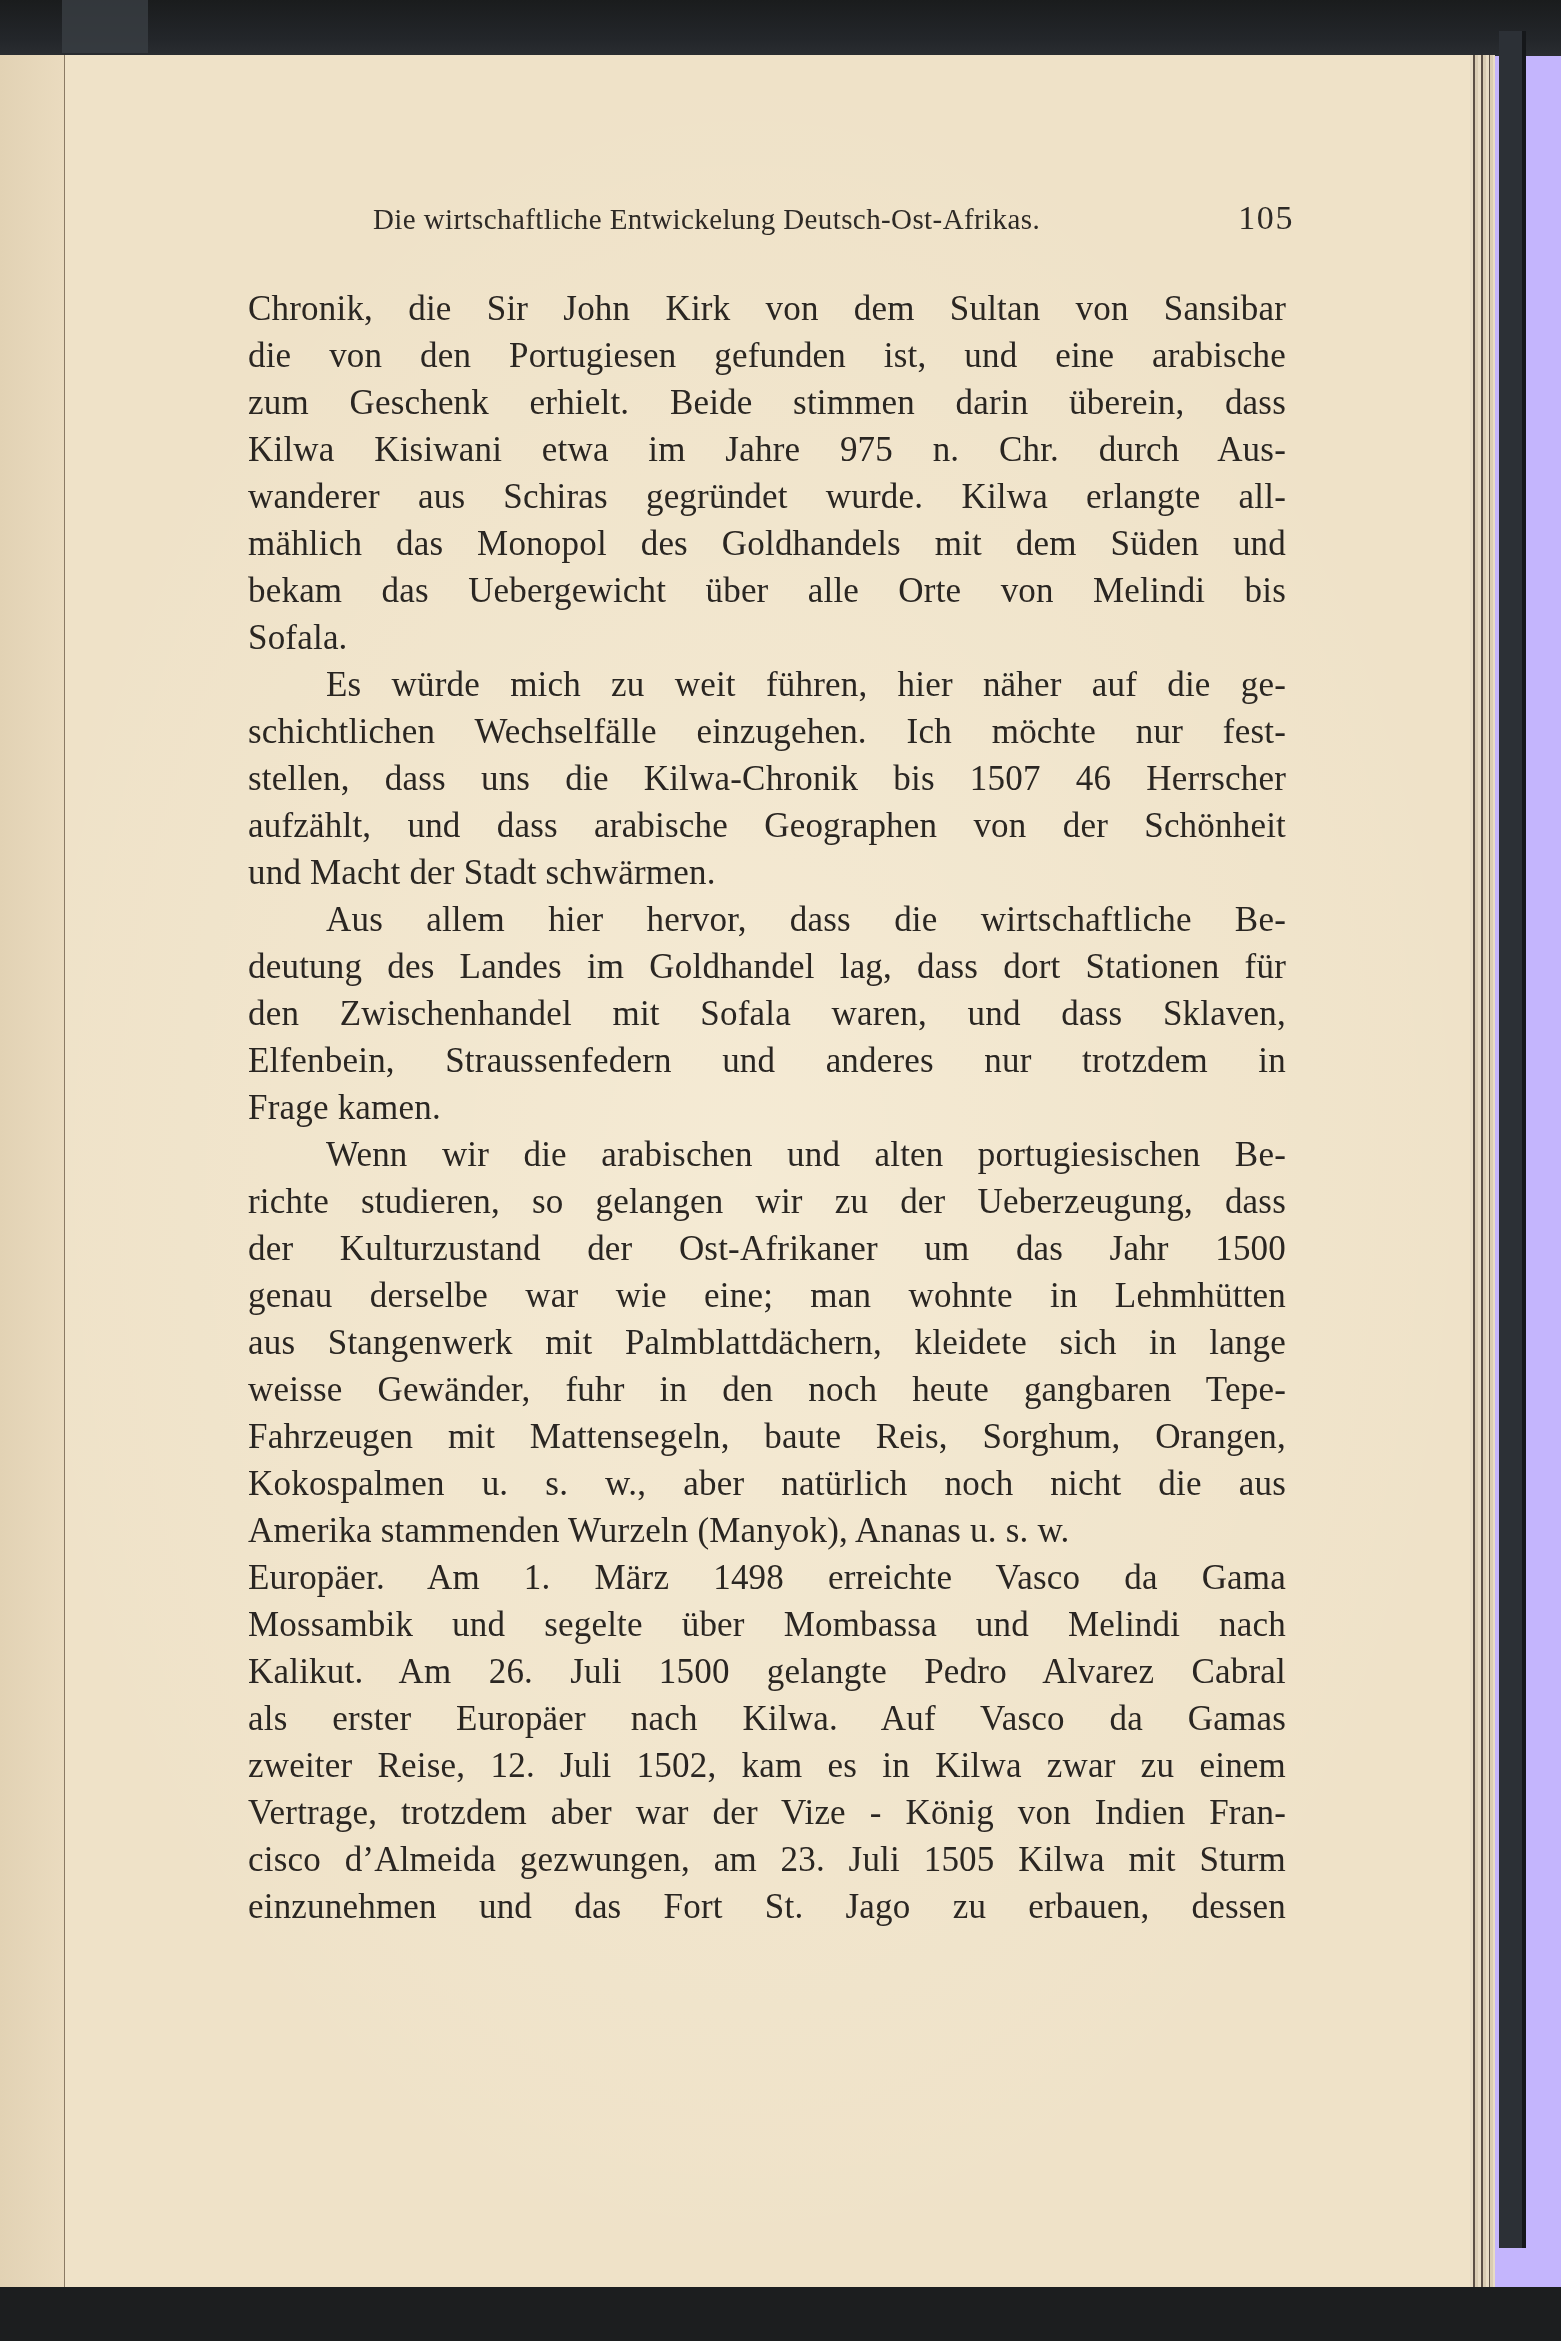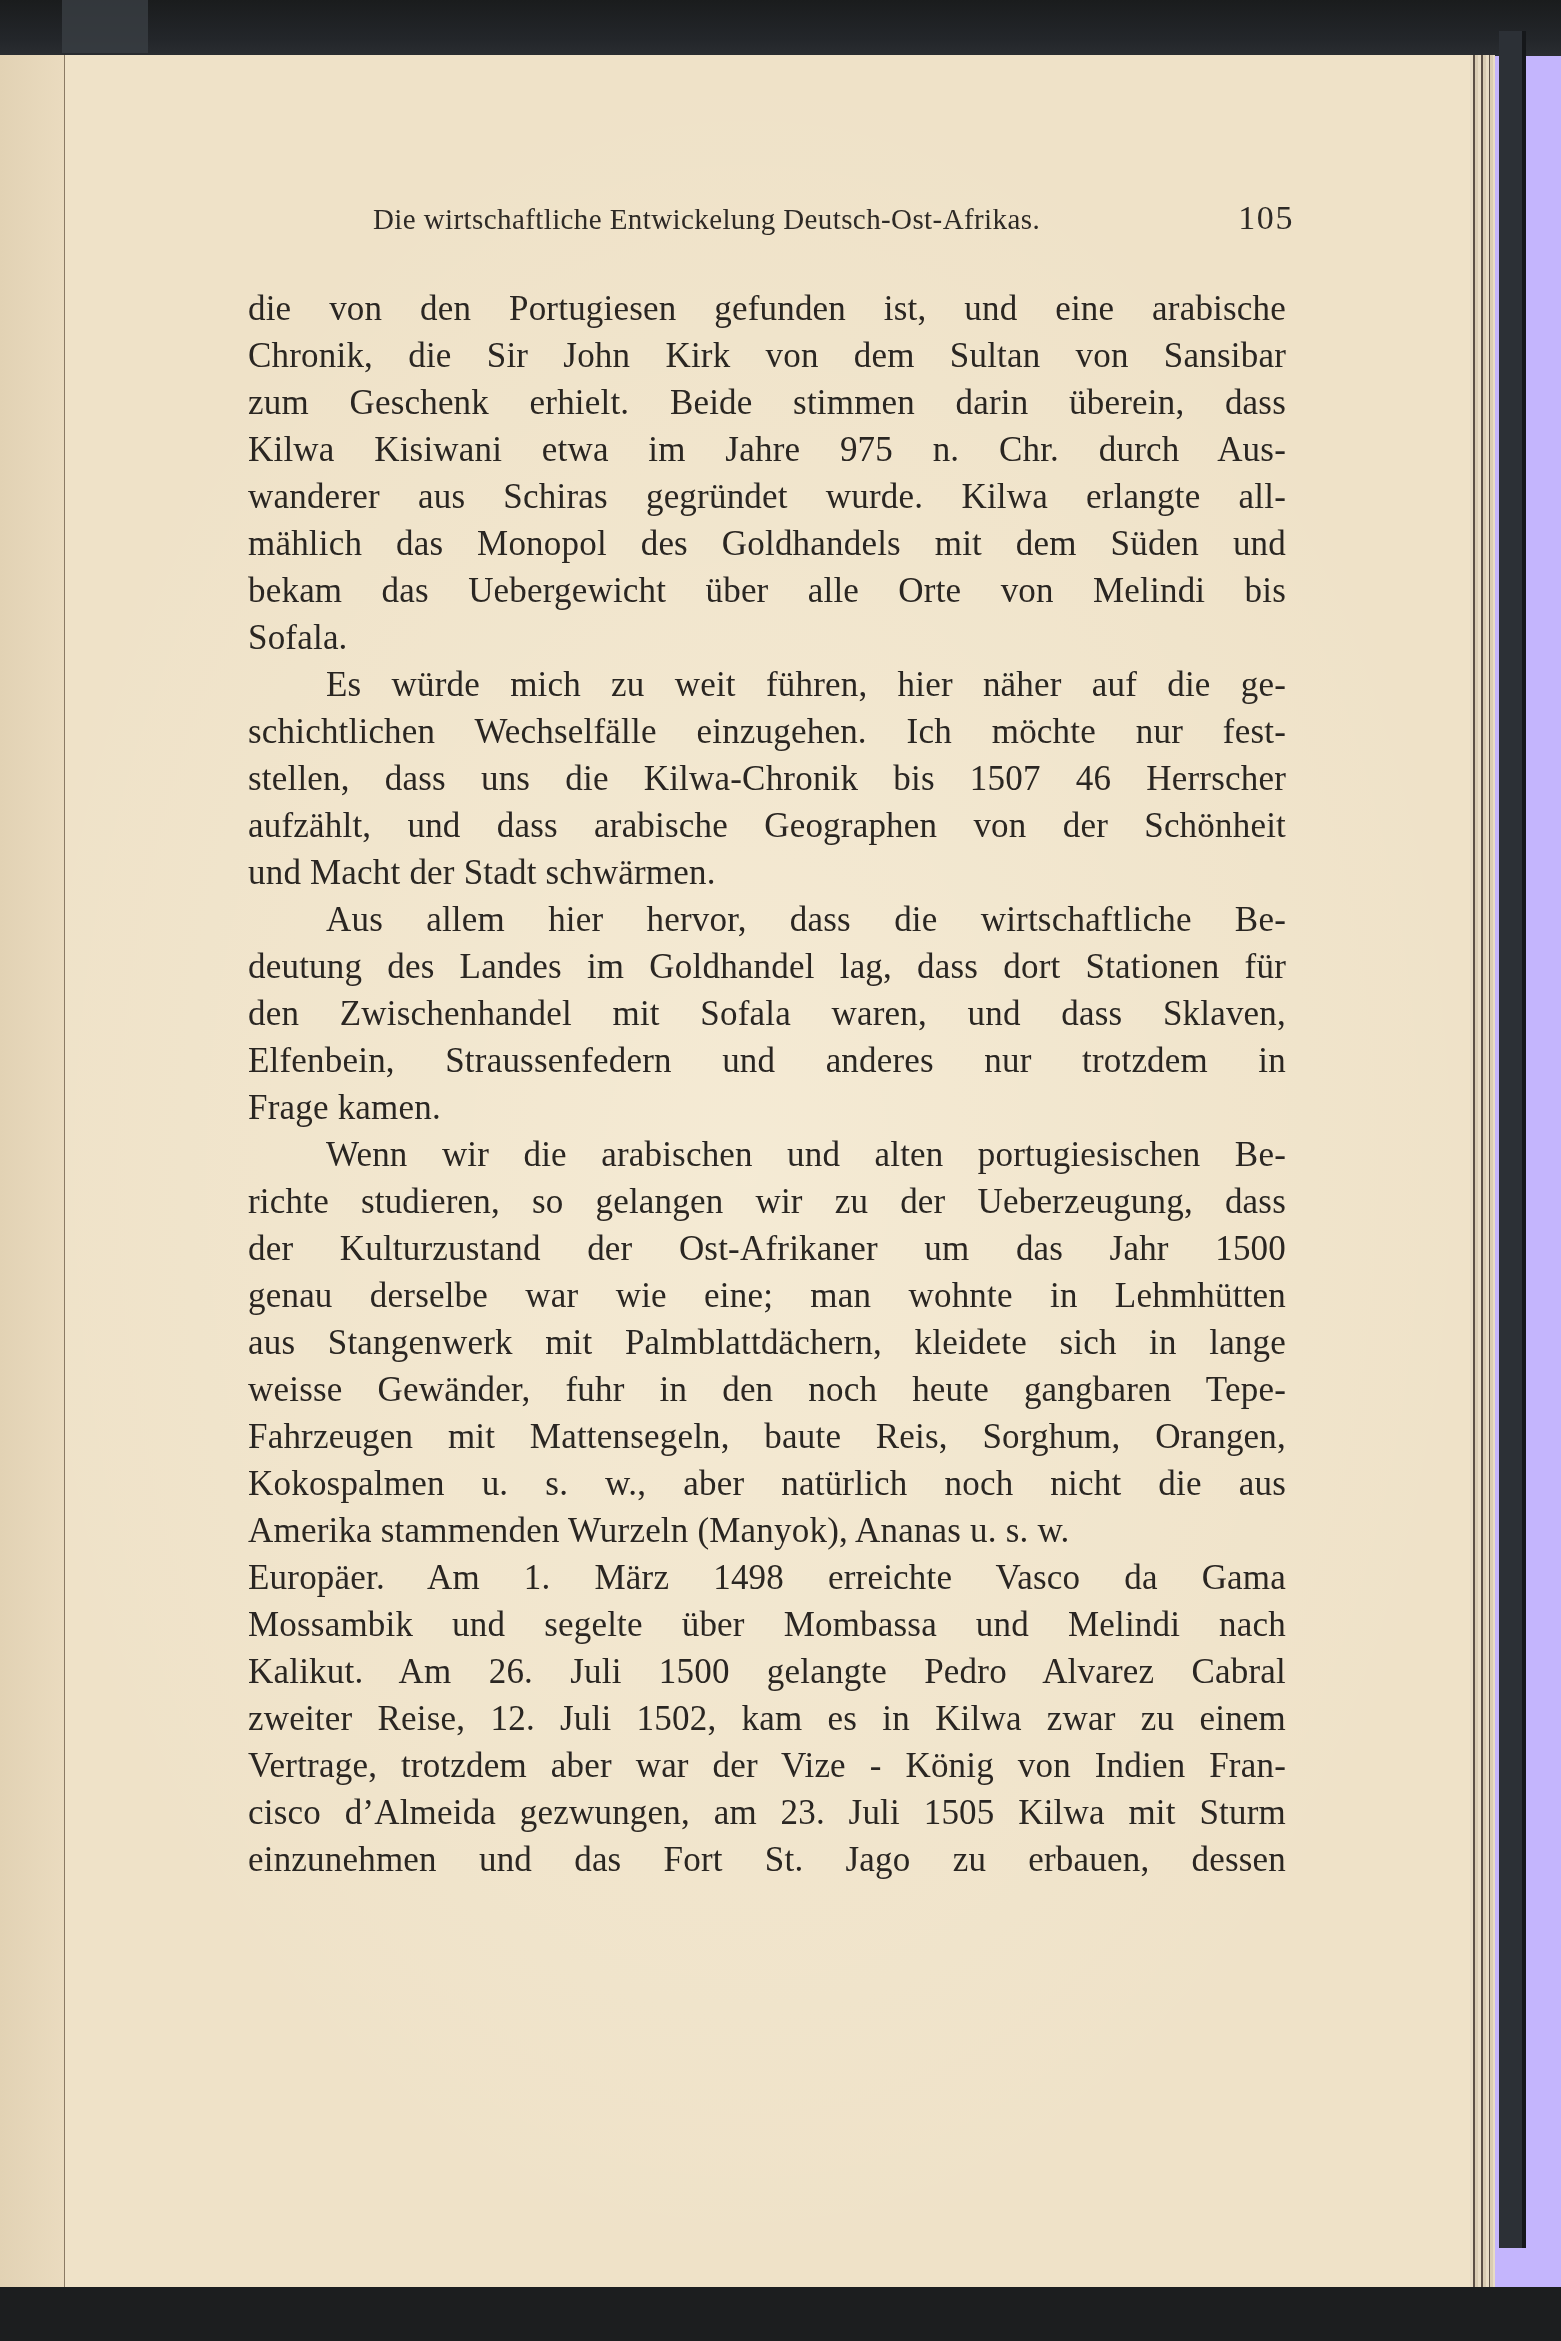--- a/index.html
+++ b/index.html
@@ -135,22 +135,22 @@
 
     <div class="content">
       <div class="running-head">
         <span>Die wirtschaftliche Entwickelung Deutsch-Ost-Afrikas.</span>
         <span class="page-number">105</span>
       </div>
 
       <div class="body-text">
 
         <div class="paragraph">
+          <span class="line">Chronik, die Sir John Kirk von dem Sultan von Sansibar</span>
           <span class="line">die von den Portugiesen gefunden ist, und eine arabische</span>
-          <span class="line">Chronik, die Sir John Kirk von dem Sultan von Sansibar</span>
           <span class="line">zum Geschenk erhielt. Beide stimmen darin überein, dass</span>
           <span class="line">Kilwa Kisiwani etwa im Jahre 975 n. Chr. durch Aus-</span>
           <span class="line">wanderer aus Schiras gegründet wurde. Kilwa erlangte all-</span>
           <span class="line">mählich das Monopol des Goldhandels mit dem Süden und</span>
           <span class="line">bekam das Uebergewicht über alle Orte von Melindi bis</span>
           <span class="line last">Sofala.</span>
         </div>
 
         <div class="paragraph">
           <span class="line indent">Es würde mich zu weit führen, hier näher auf die ge-</span>
@@ -177,20 +177,21 @@
           <span class="line">weisse Gewänder, fuhr in den noch heute gangbaren Tepe-</span>
           <span class="line">Fahrzeugen mit Mattensegeln, baute Reis, Sorghum, Orangen,</span>
           <span class="line">Kokospalmen u. s. w., aber natürlich noch nicht die aus</span>
           <span class="line last">Amerika stammenden Wurzeln (Manyok), Ananas u. s. w.</span>
         </div>
 
         <div class="paragraph">
           <span class="line">Europäer. Am 1. März 1498 erreichte Vasco da Gama</span>
           <span class="line">Mossambik und segelte über Mombassa und Melindi nach</span>
           <span class="line">Kalikut. Am 26. Juli 1500 gelangte Pedro Alvarez Cabral</span>
+          <span class="line">als erster Europäer nach Kilwa. Auf Vasco da Gamas</span>
           <span class="line">zweiter Reise, 12. Juli 1502, kam es in Kilwa zwar zu einem</span>
           <span class="line">Vertrage, trotzdem aber war der Vize - König von Indien Fran-</span>
           <span class="line">cisco d’Almeida gezwungen, am 23. Juli 1505 Kilwa mit Sturm</span>
           <span class="line">einzunehmen und das Fort St. Jago zu erbauen, dessen</span>
         </div>
       </div>
     </div>
   </div>
 
   <div class="bottom-shadow"></div>

